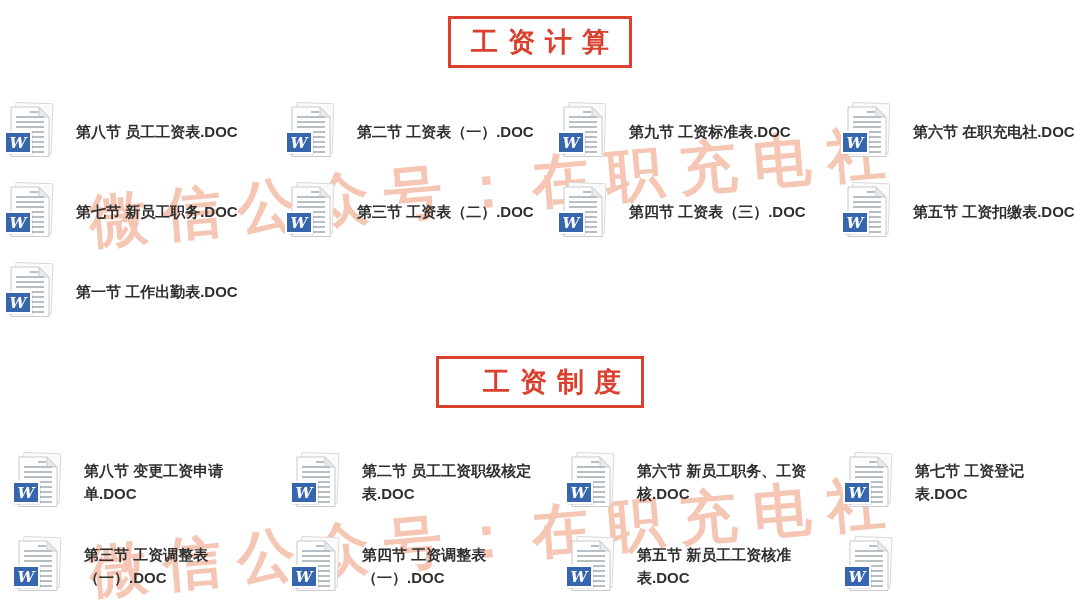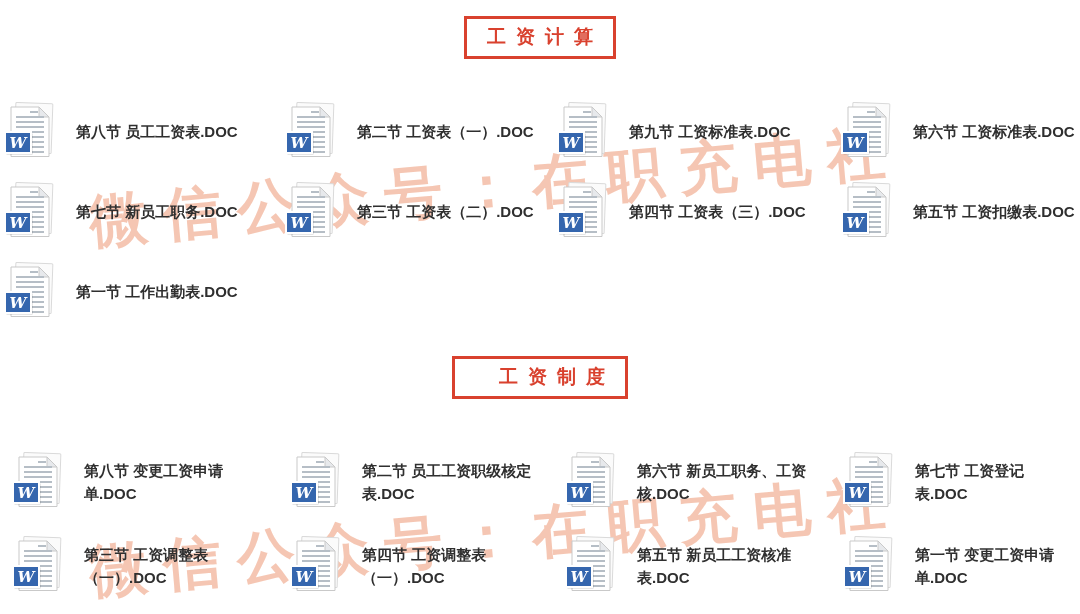--- a/index.html
+++ b/index.html
@@ -17,21 +17,21 @@
     color:#e87a4c;opacity:.42;transform:rotate(-5deg);
     pointer-events:none;user-select:none;
   }
   .wm-top{left:88px;top:148px;}
   .wm-bottom{left:88px;top:498px;}
 
   
   .section-title{
     position:absolute;left:50%;transform:translateX(-50%);z-index:1;
     color:#d9412e;border:3px solid #d9412e;
-    font-size:19px;font-weight:bold;letter-spacing:10px;
+    font-size:27px;font-weight:bold;letter-spacing:10px;
     padding:7px 10px 7px 20px;line-height:1.2;background:transparent;
   }
   .t1{top:16px;}
   .t2{top:356px;padding-left:44px;}
 
   
   .file-grid{position:absolute;z-index:1;display:grid;}
   .grid-0{left:4px;top:92px;width:1072px;
           grid-template-columns:281px 272px 284px auto;grid-auto-rows:80px;}
   .grid-1{left:12px;top:440px;width:1064px;
@@ -143,21 +143,21 @@
       <line x1="12" y1="30" x2="40" y2="30" stroke="#b6bec6" stroke-width="2"></line>
       <line x1="12" y1="35" x2="40" y2="35" stroke="#b6bec6" stroke-width="2"></line>
       <line x1="12" y1="40" x2="40" y2="40" stroke="#b6bec6" stroke-width="2"></line>
       <line x1="12" y1="45" x2="40" y2="45" stroke="#b6bec6" stroke-width="2"></line>
       <line x1="12" y1="50" x2="40" y2="50" stroke="#b6bec6" stroke-width="2"></line>
 
       <rect x="2.5" y="31.5" width="26" height="21" fill="#00000033"></rect>
       <rect x="1" y="30" width="26" height="21" fill="#3566ae" stroke="#ffffff" stroke-width="2"></rect>
       <text x="14" y="46" text-anchor="middle" fill="#ffffff" font-family="DejaVu Serif, serif" font-style="italic" font-weight="bold" font-size="15">W</text>
     </svg>
-    <span class="file-label">第六节 工资标准表.DOC</span>
+    <span class="file-label">第六节 在职充电社.DOC</span>
   </div>
       <div class="file-item">
     <svg class="doc-icon" width="50" height="60" viewBox="0 0 50 60">
 
       <rect x="11" y="1" width="37" height="50" rx="1" fill="#fbfbfb" stroke="#dadada" transform="rotate(2 29 26)"></rect>
 
       <path d="M7 5 h28 l10 10 v39.5 h-38 z" fill="#ffffff" stroke="#c9c9c9"></path>
       <path d="M35 5 l10 10 h-10 z" fill="#e7e9ec" stroke="#c9c9c9"></path>
 
       <line x1="26" y1="10" x2="34" y2="10" stroke="#b6bec6" stroke-width="2"></line>
@@ -460,16 +460,15 @@
       <line x1="12" y1="30" x2="40" y2="30" stroke="#b6bec6" stroke-width="2"></line>
       <line x1="12" y1="35" x2="40" y2="35" stroke="#b6bec6" stroke-width="2"></line>
       <line x1="12" y1="40" x2="40" y2="40" stroke="#b6bec6" stroke-width="2"></line>
       <line x1="12" y1="45" x2="40" y2="45" stroke="#b6bec6" stroke-width="2"></line>
       <line x1="12" y1="50" x2="40" y2="50" stroke="#b6bec6" stroke-width="2"></line>
 
       <rect x="2.5" y="31.5" width="26" height="21" fill="#00000033"></rect>
       <rect x="1" y="30" width="26" height="21" fill="#3566ae" stroke="#ffffff" stroke-width="2"></rect>
       <text x="14" y="46" text-anchor="middle" fill="#ffffff" font-family="DejaVu Serif, serif" font-style="italic" font-weight="bold" font-size="15">W</text>
     </svg>
-    <span class="file-label">第一节 变更工资申请单.DOC</span>
   </div>
     </div>
 </div>
 
 </body></html>

